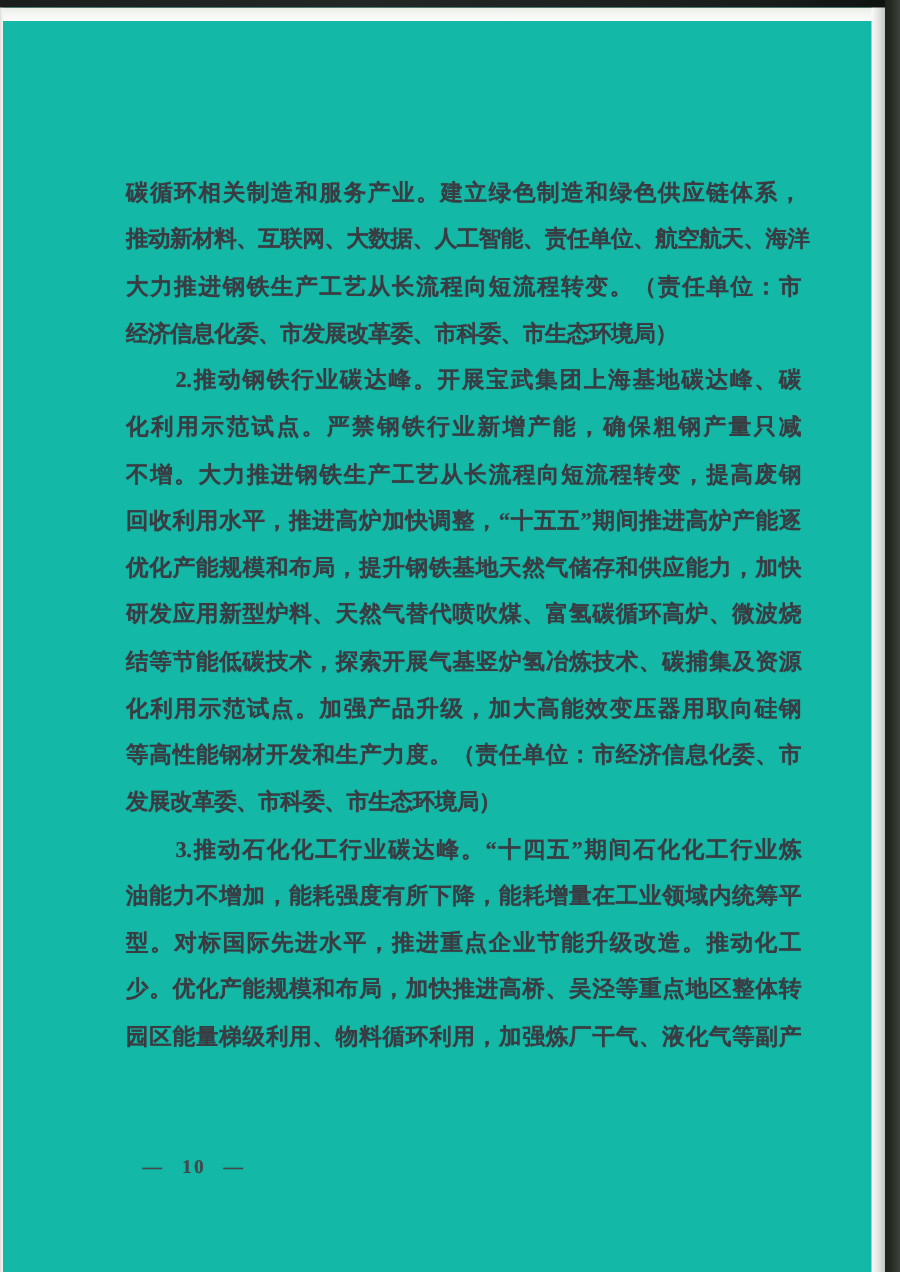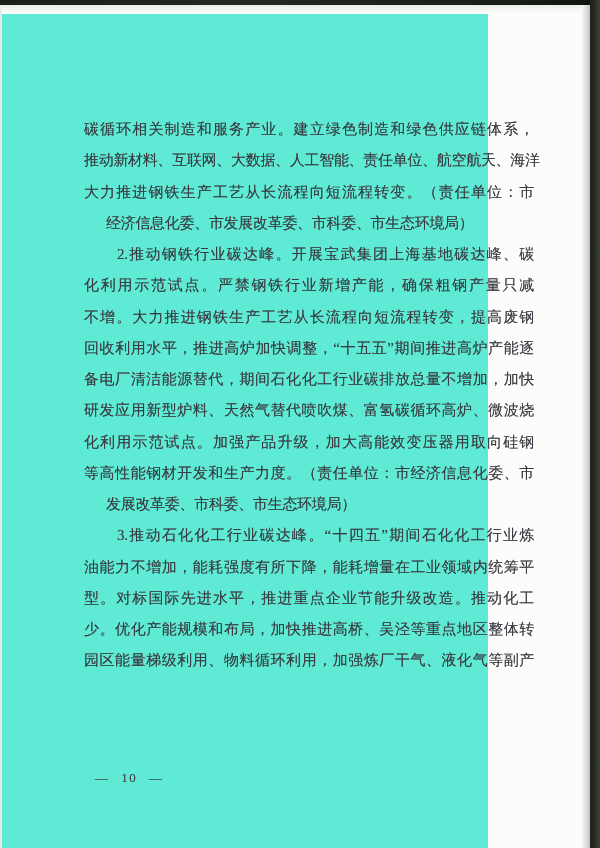--- a/index.html
+++ b/index.html
@@ -6,23 +6,24 @@
     margin: 0;
     padding: 0;
     width: 600px;
     height: 848px;
     overflow: hidden;
     background: #fcfcfb;
     font-family: "Liberation Serif", "DejaVu Serif", serif;
   }
   .scan-page {
     position: relative;
-    width: 488px;
+    width: 600px;
     height: 848px;
-    background: #5eead4;
+    background: #14b8a6;
+    font-weight: bold;
   }
   
   .edge-top {
     position: absolute;
     left: 0; top: 0;
     width: 600px; height: 5px;
     background: linear-gradient(to right, #1b1f1b, #242824 40%, #1a1e1a 85%, #0e120e);
     z-index: 3;
   }
   .edge-top-shadow {
@@ -68,21 +69,20 @@
   .line {
     height: 31.25px;
     line-height: 31.25px;
     text-align: justify;
     text-align-last: justify;
     text-justify: inter-character;
     white-space: nowrap;
   }
   .line.para-end {
     text-align-last: left;
-    margin-left: 22px;
   }
   .line.indent {
     padding-left: 33px;
   }
   .page-number {
     position: absolute;
     left: 95px;
     top: 770px;
     height: 16px;
     line-height: 16px;
@@ -107,22 +107,23 @@
 
   <div class="text-block">
     <div class="line">碳循环相关制造和服务产业。建立绿色制造和绿色供应链体系，</div>
     <div class="line">推动新材料、互联网、大数据、人工智能、责任单位、航空航天、海洋</div>
     <div class="line">大力推进钢铁生产工艺从长流程向短流程转变。（责任单位：市</div>
     <div class="line para-end">经济信息化委、市发展改革委、市科委、市生态环境局）</div>
     <div class="line indent">2.推动钢铁行业碳达峰。开展宝武集团上海基地碳达峰、碳</div>
     <div class="line">化利用示范试点。严禁钢铁行业新增产能，确保粗钢产量只减</div>
     <div class="line">不增。大力推进钢铁生产工艺从长流程向短流程转变，提高废钢</div>
     <div class="line">回收利用水平，推进高炉加快调整，“十五五”期间推进高炉产能逐</div>
-    <div class="line">备电厂清洁能源替代，期间石化化工行业碳排放总量不增加，加快</div>
+    <div class="line">优化产能规模和布局，提升钢铁基地天然气储存和供应能力，加快</div>
     <div class="line">研发应用新型炉料、天然气替代喷吹煤、富氢碳循环高炉、微波烧</div>
+    <div class="line">结等节能低碳技术，探索开展气基竖炉氢冶炼技术、碳捕集及资源</div>
     <div class="line">化利用示范试点。加强产品升级，加大高能效变压器用取向硅钢</div>
     <div class="line">等高性能钢材开发和生产力度。（责任单位：市经济信息化委、市</div>
     <div class="line para-end">发展改革委、市科委、市生态环境局）</div>
     <div class="line indent">3.推动石化化工行业碳达峰。“十四五”期间石化化工行业炼</div>
     <div class="line">油能力不增加，能耗强度有所下降，能耗增量在工业领域内统筹平</div>
     <div class="line">型。对标国际先进水平，推进重点企业节能升级改造。推动化工</div>
     <div class="line">少。优化产能规模和布局，加快推进高桥、吴泾等重点地区整体转</div>
     <div class="line">园区能量梯级利用、物料循环利用，加强炼厂干气、液化气等副产</div>
   </div>
 

